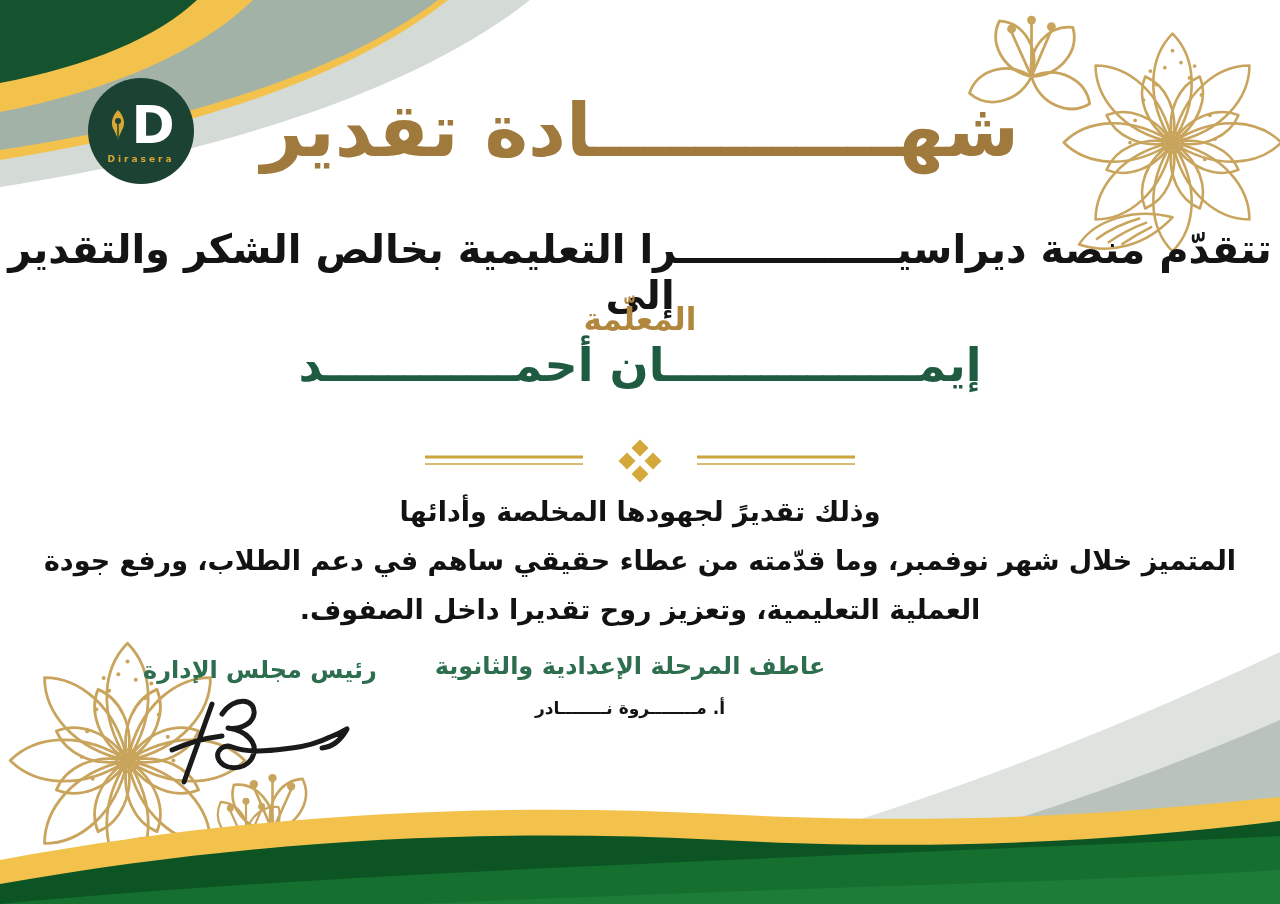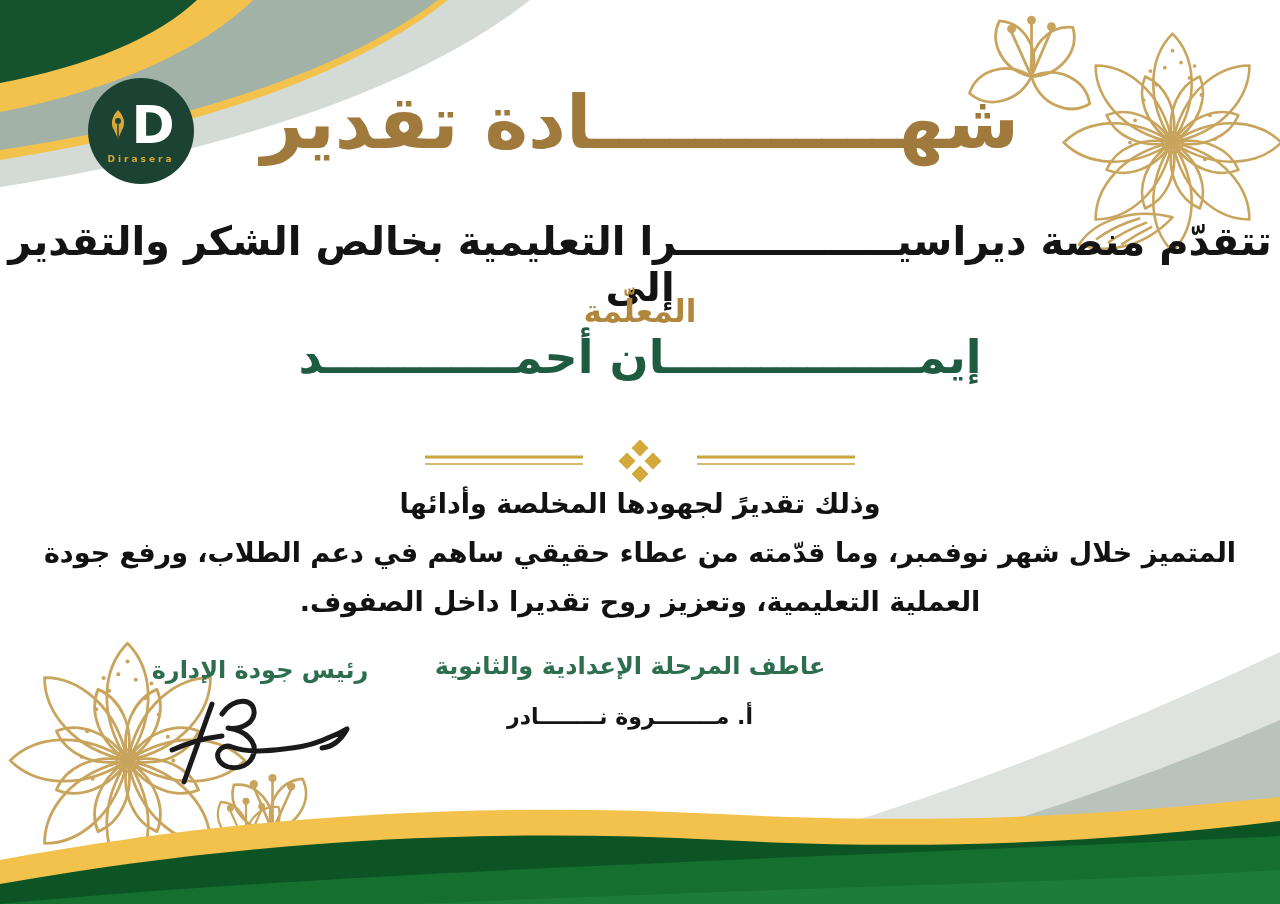--- a/index.html
+++ b/index.html
@@ -3,40 +3,40 @@
 <meta charset="utf-8">
 <style>
   html,body{margin:0;padding:0;background:#ffffff;}
   .certificate{
     position:relative;width:1280px;height:904px;overflow:hidden;background:#ffffff;
     font-family:"DejaVu Sans","Liberation Sans",sans-serif;direction:rtl;
   }
   svg.deco{position:absolute;pointer-events:none;}
   .z0{z-index:0}.z1{z-index:1}
   .content{position:absolute;z-index:3;}
-  .txt-center{width:100%;left:0;text-align:center;}
+  .txt-center{width:100%;left:0;text-align:center;margin-top:8px;}
 
   .logo{
     position:absolute;z-index:3;left:88px;top:78px;width:106px;height:106px;border-radius:50%;
     background:#1c4233;display:flex;flex-direction:column;align-items:center;justify-content:center;
   }
   .logo-row{display:flex;align-items:center;direction:ltr;}
   .logo-d{color:#ffffff;font-size:52px;font-weight:700;line-height:1;margin-left:2px;}
   .logo-name{color:#d9a834;font-size:9px;font-weight:700;letter-spacing:3px;margin-top:3px;direction:ltr;}
 
   .title{top:74px;font-size:74px;font-weight:700;color:#a0793c;line-height:1.3;}
   .intro{top:218px;font-size:40px;font-weight:700;color:#141414;}
   .role{top:293px;font-size:31px;font-weight:700;color:#b1873e;}
   .name{top:330px;font-size:46px;font-weight:700;color:#1e5b40;}
   .divider{left:425px;top:438px;}
   .bodytext{top:479px;font-size:27px;font-weight:700;color:#121212;line-height:49px;}
 
   .sig-col{position:absolute;z-index:3;text-align:center;}
   .sig-title{font-size:24px;font-weight:700;color:#2c6e4e;}
-  .sig-name{font-size:22px;font-weight:700;color:#141414;margin-top:24px;}
+  .sig-name{font-size:17px;font-weight:700;color:#141414;margin-top:18px;}
   .sig-col.primary{left:830px;top:652px;width:340px;}
   .sig-col.middle{left:430px;top:652px;width:400px;}
   .sig-col.chair{left:110px;top:656px;width:300px;}
   .sig-draw{margin-top:6px;}
 </style>
 </head>
 <body>
 
 <div class="certificate">
 
@@ -173,21 +173,21 @@
     <div>العملية التعليمية، وتعزيز روح تقديرا داخل الصفوف.</div>
   </div>
 
 
   <div class="sig-col middle">
     <div class="sig-title">عاطف المرحلة الإعدادية والثانوية</div>
     <div class="sig-name">أ. مــــــــروة نــــــــادر</div>
   </div>
 
   <div class="sig-col chair">
-    <div class="sig-title">رئيس جودة الإدارة</div>
+    <div class="sig-title">رئيس مجلس الإدارة</div>
     <svg class="sig-draw" width="220" height="110" viewBox="0 0 220 110">
       <path d="M34,92 C44,64 54,36 62,14 M22,60 C40,52 56,48 72,46
                M72,24 C84,6 106,8 104,24 C102,36 86,40 78,38
                C96,40 110,54 102,68 C94,82 72,80 68,68 C66,60 74,54 82,57
                C100,64 124,60 142,58 C158,56 170,52 180,47 C186,45 192,42 197,39
                C191,50 182,57 172,58" stroke="#1a1a1a" stroke-width="5" fill="none" stroke-linecap="round" stroke-linejoin="round"></path>
     </svg>
   </div>
 
 </div>

